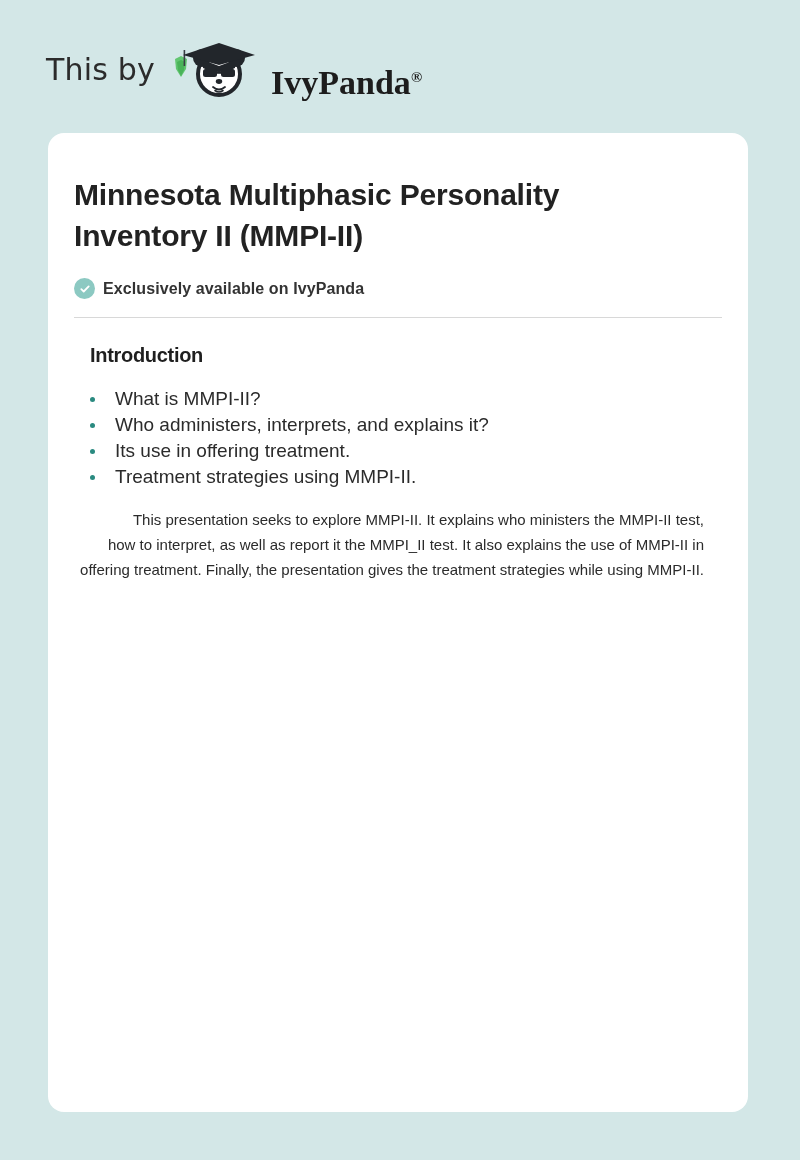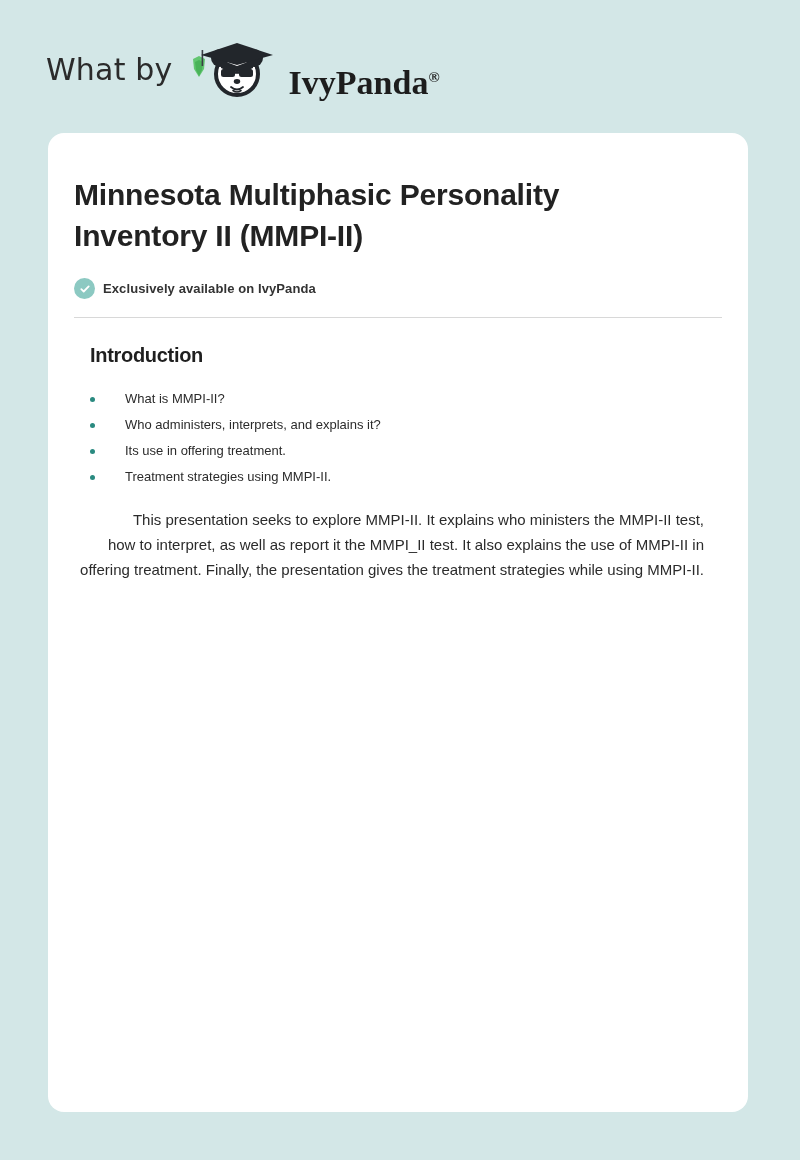--- a/index.html
+++ b/index.html
@@ -95,21 +95,21 @@
     height: 21px;
     border-radius: 50%;
     background: #8cc9c2;
     display: flex;
     align-items: center;
     justify-content: center;
     flex: none;
   }
   .badge-check-icon svg { display: block; }
   .exclusive-badge-label {
-    font-size: 13px;
+    font-size: 16px;
     font-weight: 700;
     color: #333333;
     letter-spacing: 0.1px;
   }
 
   .doc-divider {
     height: 1px;
     background: #d8d8d8;
     margin: 18px 0 0 0;
     border: 0;
@@ -139,40 +139,40 @@
   }
   .bullet-dot {
     width: 5px;
     height: 5px;
     border-radius: 50%;
     background: #2a8a80;
     flex: none;
     margin: 6px 0 0 16px;
   }
   .bullet-text {
-    margin-left: 30px;
-    font-size: 13px;
+    margin-left: 20px;
+    font-size: 19px;
     color: #2b2b2b;
   }
 
   .body-paragraph {
     margin: 22px 0 0 0;
     font-size: 15px;
     line-height: 25px;
     color: #2b2b2b;
     text-indent: 30px;
     max-width: 630px;
     text-align: right;
   }
 </style>
 </head>
 <body>
 
 <div class="brand-header">
-  <span class="brand-essay-by">What by</span>
+  <span class="brand-essay-by">This by</span>
 
   <span class="brand-logo-mark">
     <svg width="96" height="62" viewBox="0 0 96 62" xmlns="http://www.w3.org/2000/svg">
 
       <g fill="#5cc46a">
         <path d="M12 18 l6 3 -1 10 -5 8 -5 -8 -1 -10 z" opacity="0.95"></path>
         <path d="M12 22 l4 2 -1 8 -3 6 -3 -6 -1 -8 z" fill="#49b359"></path>
       </g>
       <rect x="14.6" y="12" width="1.6" height="16" fill="#3a3f45"></rect>
 

